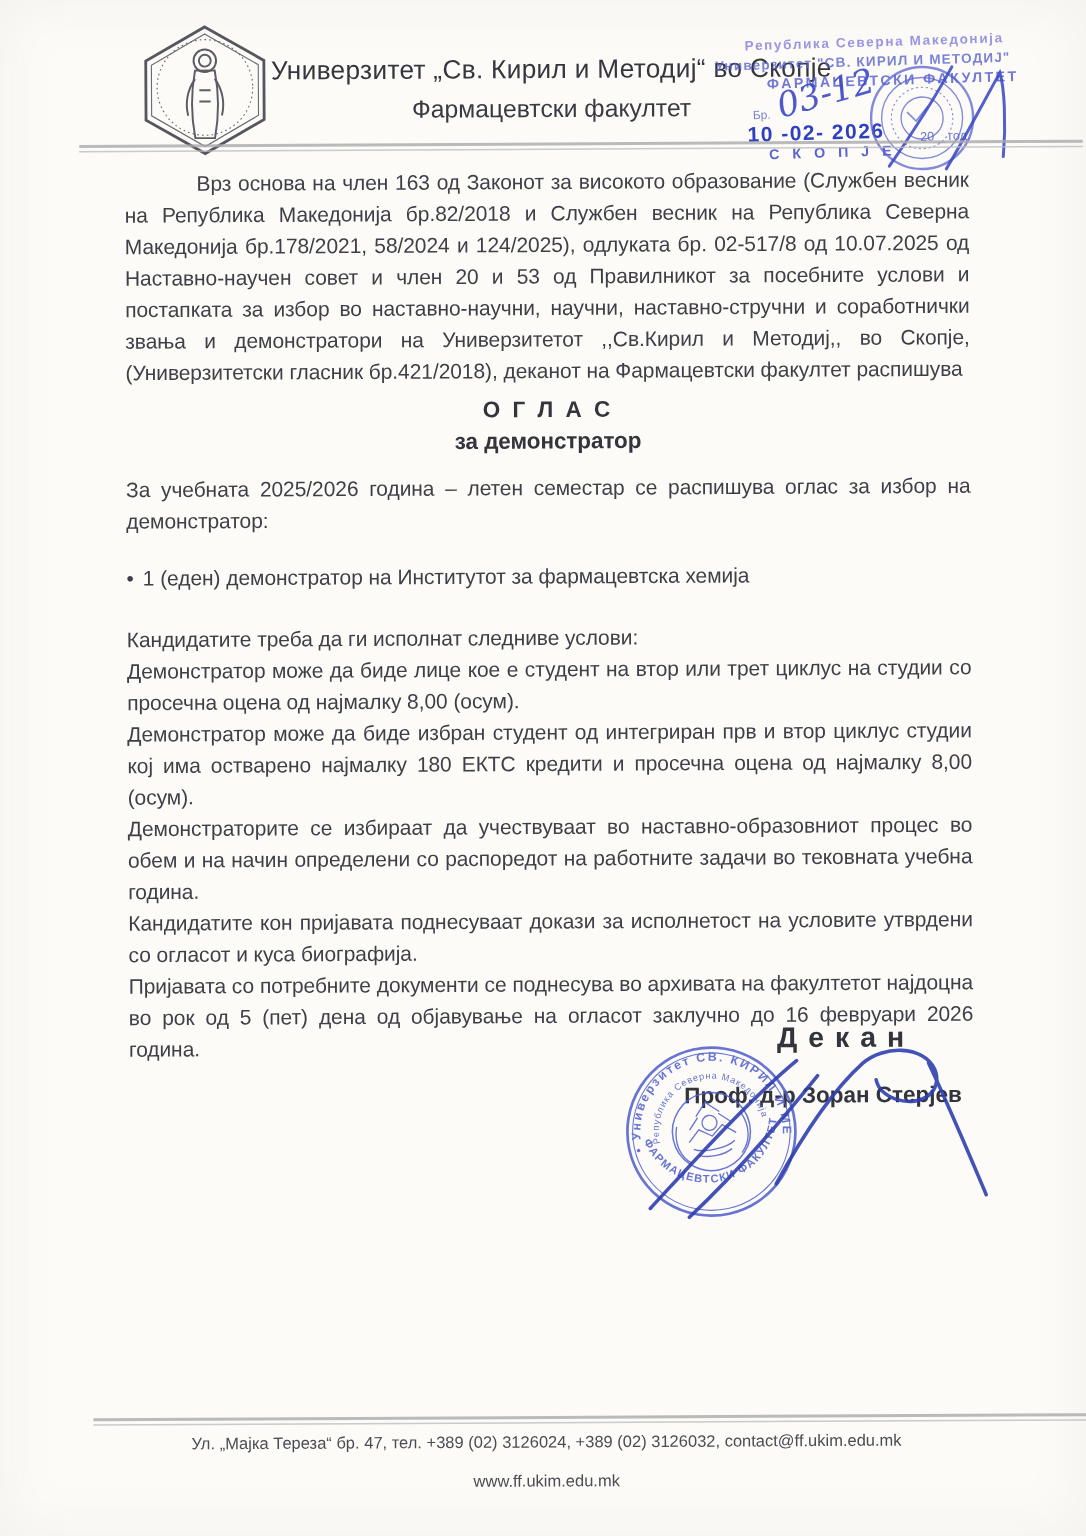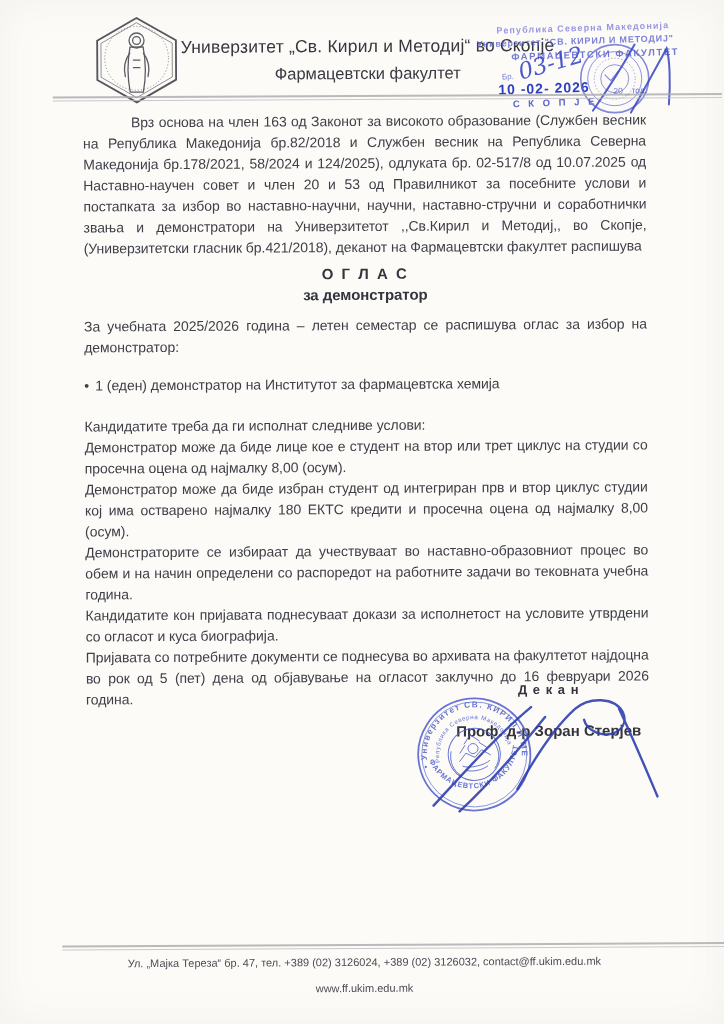--- a/index.html
+++ b/index.html
@@ -63,21 +63,21 @@
   .notice-head .t1 { font-size: 15px; letter-spacing: 2px; }
   .notice-head .t2 { font-size: 15px; }
   .announce { margin-top: 10px; }
   .bullet-line { margin-top: 17px; text-align: left; }
   .bullet-marker { margin-right: 6px; }
   .conds { margin-top: 20px; }
   .conds p { margin: 0; }
 
   
   .dean-title { position: absolute; left: 517px; top: 683px; font-weight: 700;
-                font-size: 13px; letter-spacing: 1px; color: #33343c; }
+                font-size: 19px; letter-spacing: 1px; color: #33343c; }
   .dean-name  { position: absolute; left: 455px; top: 723px; font-weight: 700;
                 font-size: 15px; color: #33343c; white-space: nowrap; }
   .seal { position: absolute; left: 398px; top: 680px; width: 150px; height: 150px; }
   .sig  { position: absolute; left: 418px; top: 688px; width: 250px; height: 135px; }
 
   
   .footer-address { position: absolute; left: 0; top: 956px; width: 100%;
                     text-align: center; font-size: 11px; color: #4b4c54; }
   .footer-web { position: absolute; left: 0; top: 982px; width: 100%;
                 text-align: center; font-size: 11px; color: #4b4c54; }

